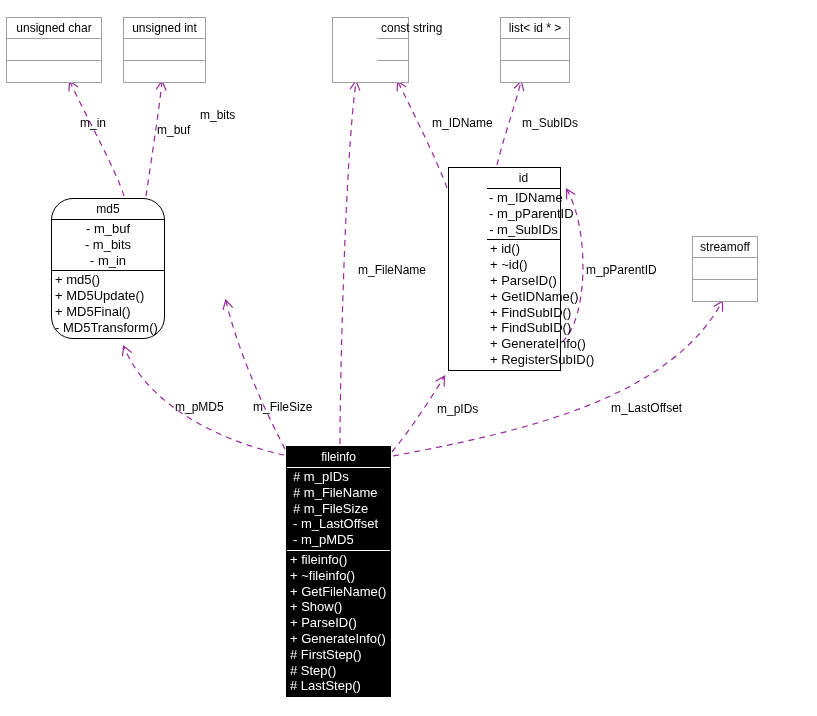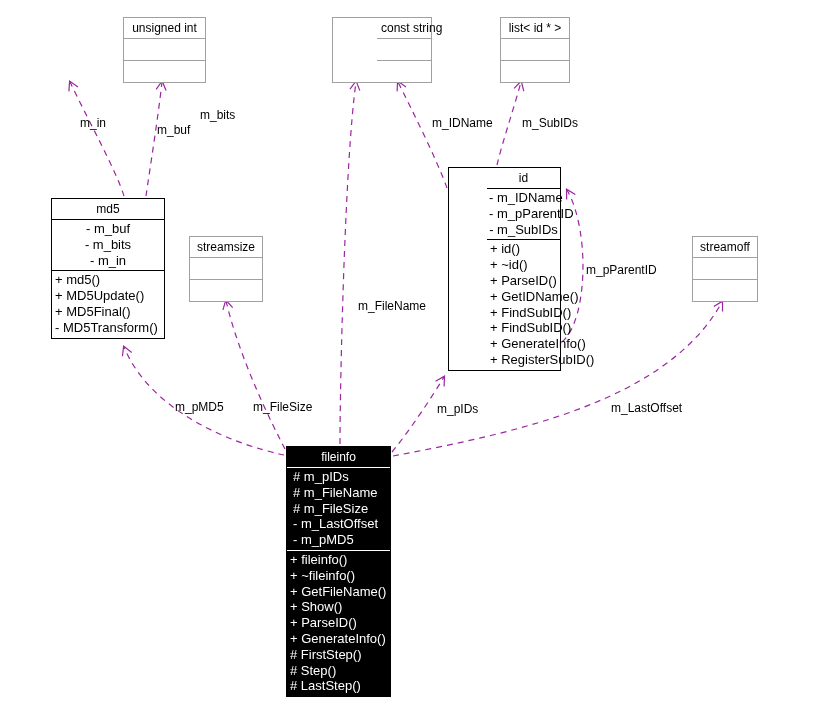--- a/index.html
+++ b/index.html
@@ -124,69 +124,69 @@
       <path d="M285,449 C272,424 240,360 226,301"></path>
 
       <path d="M340,444 C340,380 345,160 356,82"></path>
 
       <path d="M392,452 C410,430 430,400 444,377"></path>
 
       <path d="M393,456 C520,432 668,400 722,302"></path>
     </g>
   </svg>
 
+  <div class="node" style="left:6px; top:17px; width:96px;">
+    <div class="title">unsigned char</div>
+    <div class="sep"></div>
+    <div class="section empty"></div>
+    <div class="sep"></div>
+    <div class="section empty"></div>
+  </div>
 
   <div class="node" style="left:123px; top:17px; width:83px;">
     <div class="title">unsigned int</div>
     <div class="sep"></div>
     <div class="section empty"></div>
     <div class="sep"></div>
     <div class="section empty"></div>
   </div>
 
-  <div class="node" style="left:332px; top:17px; width:100px;padding-left:44px;">
+  <div class="node" style="left:332px; top:17px; width:77px;padding-left:44px;">
     <div class="title">const string</div>
     <div class="sep"></div>
     <div class="section empty"></div>
     <div class="sep"></div>
     <div class="section empty"></div>
   </div>
 
   <div class="node" style="left:500px; top:17px; width:70px;">
     <div class="title">list&lt; id * &gt;</div>
     <div class="sep"></div>
     <div class="section empty"></div>
     <div class="sep"></div>
     <div class="section empty"></div>
   </div>
 
-  <div class="node strong" style="left:51px; top:198px; width:114px;">
+  <div class="node strong" style="left:51px; top:198px; width:114px;border-radius:22px;">
     <div class="title">md5</div>
     <div class="sep"></div>
     <div class="section">
       <div class="row attr">- m_buf</div>
       <div class="row attr">- m_bits</div>
       <div class="row attr">- m_in</div>
     </div>
     <div class="sep"></div>
     <div class="section">
       <div class="row meth">+ md5()</div>
       <div class="row meth">+ MD5Update()</div>
       <div class="row meth">+ MD5Final()</div>
       <div class="row meth">- MD5Transform()</div>
     </div>
   </div>
 
-  <div class="node" style="left:189px; top:236px; width:74px;">
-    <div class="title">streamsize</div>
-    <div class="sep"></div>
-    <div class="section empty"></div>
-    <div class="sep"></div>
-    <div class="section empty"></div>
-  </div>
 
   <div class="node" style="left:692px; top:236px; width:66px;">
     <div class="title">streamoff</div>
     <div class="sep"></div>
     <div class="section empty"></div>
     <div class="sep"></div>
     <div class="section empty"></div>
   </div>
 
   <div class="node strong" style="left:448px; top:167px; width:113px;padding-left:38px;">
@@ -232,20 +232,20 @@
       <div class="row meth"># Step()</div>
       <div class="row meth"># LastStep()</div>
     </div>
   </div>
 
   <div class="edge-label" style="left:80px; top:116px;">m_in</div>
   <div class="edge-label" style="left:157px; top:108px;padding-left:43px;">m_bits</div>
   <div class="edge-label" style="left:157px; top:123px;">m_buf</div>
   <div class="edge-label" style="left:432px; top:116px;">m_IDName</div>
   <div class="edge-label" style="left:522px; top:116px;">m_SubIDs</div>
-  <div class="edge-label" style="left:358px; top:263px;margin-top:36px;">m_FileName</div>
+  <div class="edge-label" style="left:358px; top:263px;">m_FileName</div>
   <div class="edge-label" style="left:586px; top:263px;">m_pParentID</div>
   <div class="edge-label" style="left:175px; top:400px;">m_pMD5</div>
   <div class="edge-label" style="left:253px; top:400px;">m_FileSize</div>
   <div class="edge-label" style="left:437px; top:402px;">m_pIDs</div>
   <div class="edge-label" style="left:611px; top:401px;">m_LastOffset</div>
 
 </div>
 
 </body></html>

